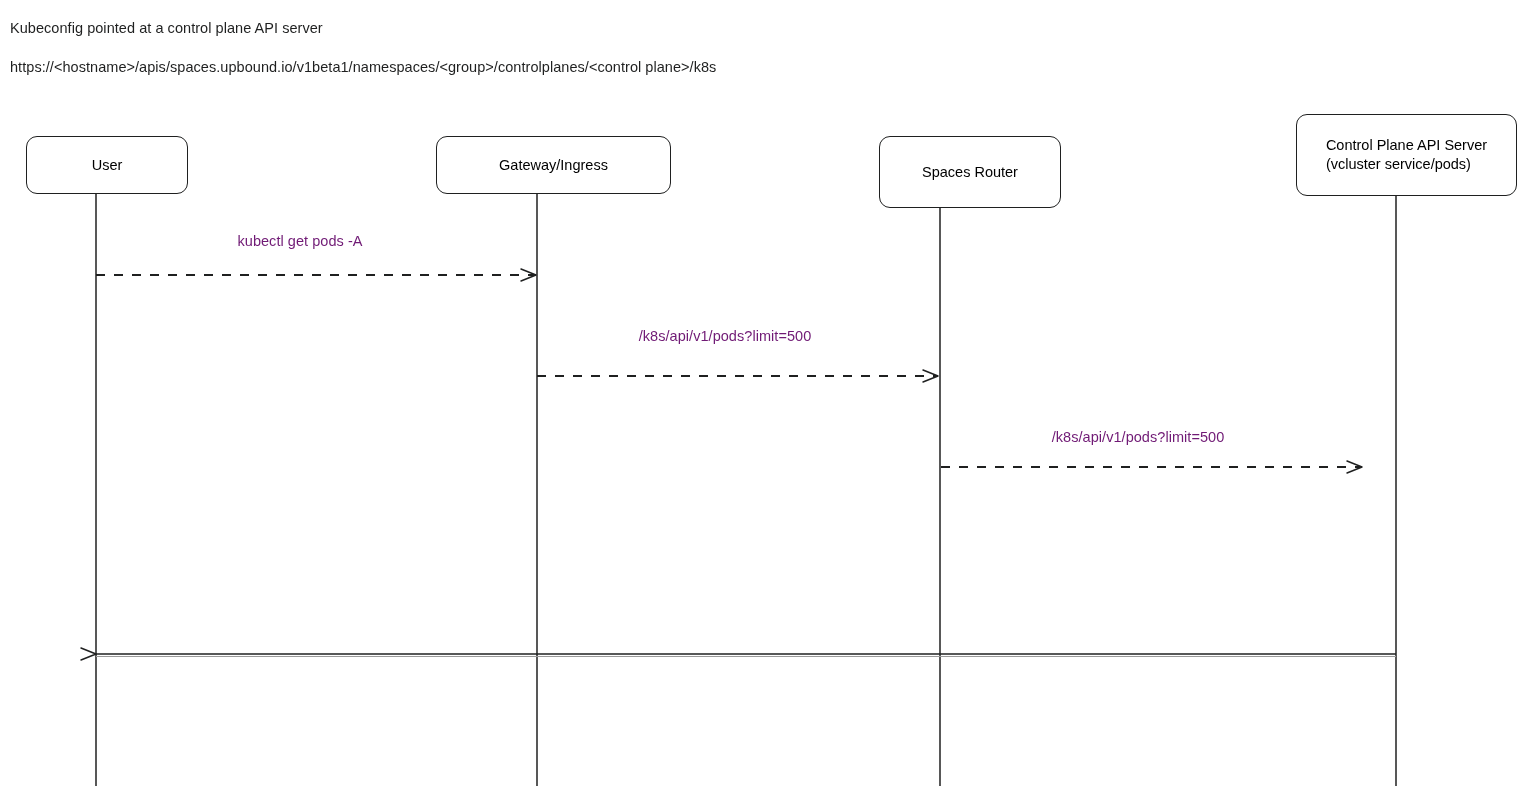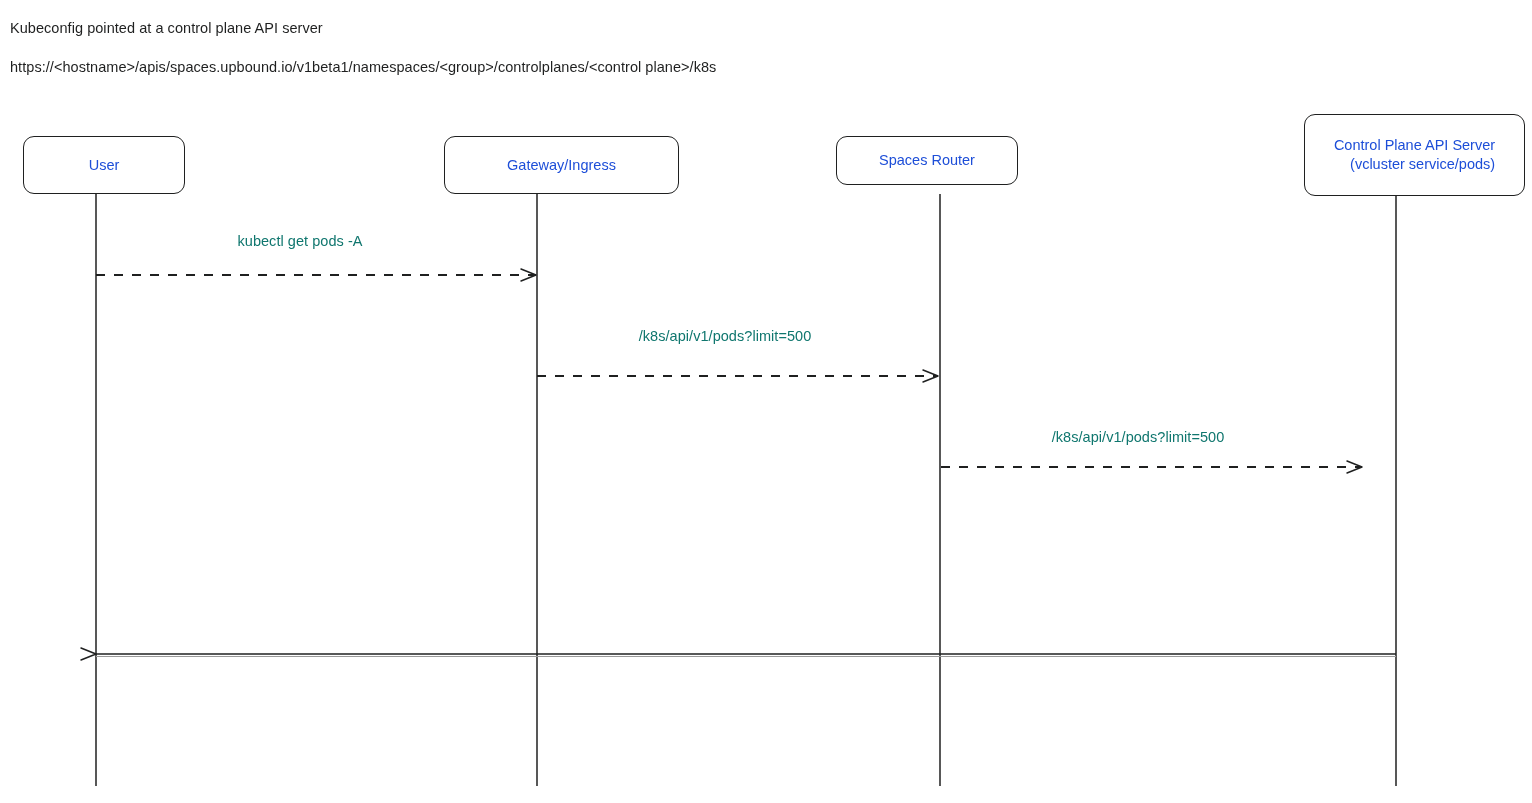--- a/index.html
+++ b/index.html
@@ -54,39 +54,38 @@
   
   .actor-box {
     position: absolute;
     box-sizing: border-box;
     border: 1.6px solid #1f2020;
     border-radius: 11px;
     background: #ffffff;
     display: flex;
     align-items: center;
     justify-content: center;
-    text-align: right;
+    text-align: left;
     font-size: 14.5px;
     line-height: 19px;
-    color: #1d4ed8;
-    margin-left: 8px;
+    color: #000000;
   }
   .actor-label {
     display: block;
     padding: 0 8px;
     white-space: pre-line;
   }
 
   
   .msg-label {
     position: absolute;
     transform: translateX(-50%);
     font-size: 14.5px;
     line-height: 18px;
-    color: #0f766e;
+    color: #701a75;
     white-space: nowrap;
     letter-spacing: 0.05px;
   }
 </style>
 </head>
 <body>
 
 <div id="diagram-notes">
   <div class="note-line n0">Kubeconfig pointed at a control plane API server</div>
   <div class="note-line n1">https://&lt;hostname&gt;/apis/spaces.upbound.io/v1beta1/namespaces/&lt;group&gt;/controlplanes/&lt;control plane&gt;/k8s</div>
@@ -115,27 +114,27 @@
     <g id="messages-group">
         <line x1="96" x2="536" y1="275" y2="275" stroke="#1f2020" stroke-width="1.9" stroke-dasharray="9 9" marker-end="url(#arrow-open-right)"></line>
         <line x1="537" x2="938" y1="376" y2="376" stroke="#1f2020" stroke-width="1.9" stroke-dasharray="9 9" marker-end="url(#arrow-open-right)"></line>
         <line x1="941" x2="1362" y1="467" y2="467" stroke="#1f2020" stroke-width="1.9" stroke-dasharray="9 9" marker-end="url(#arrow-open-right)"></line>
         <line x1="1396" x2="96" y1="654" y2="654" stroke="#1f2020" stroke-width="1.4" marker-end="url(#arrow-open-left)"></line>
         <line x1="96" x2="1396" y1="656.5" y2="656.5" stroke="#9a9a9a" stroke-width="1"></line>
       </g>
   </svg>
 
   <div id="actors-layer">
-      <div class="actor-box" style="left: 15px; top: 136px; width: 162px; height: 58px;">
+      <div class="actor-box" style="left: 26px; top: 136px; width: 162px; height: 58px;">
         <span class="actor-label">User</span>
       </div>
       <div class="actor-box" style="left: 436px; top: 136px; width: 235px; height: 58px;">
         <span class="actor-label">Gateway/Ingress</span>
       </div>
-      <div class="actor-box" style="left: 828px; top: 136px; width: 182px; height: 49px;">
+      <div class="actor-box" style="left: 879px; top: 136px; width: 182px; height: 72px;">
         <span class="actor-label">Spaces Router</span>
       </div>
       <div class="actor-box" style="left: 1296px; top: 114px; width: 221px; height: 82px;">
         <span class="actor-label">Control Plane API Server
 (vcluster service/pods)</span>
       </div>
     </div>
 
   <div id="labels-layer">
       <div class="msg-label" style="left: 300px; top: 232px;">kubectl get pods -A</div>

